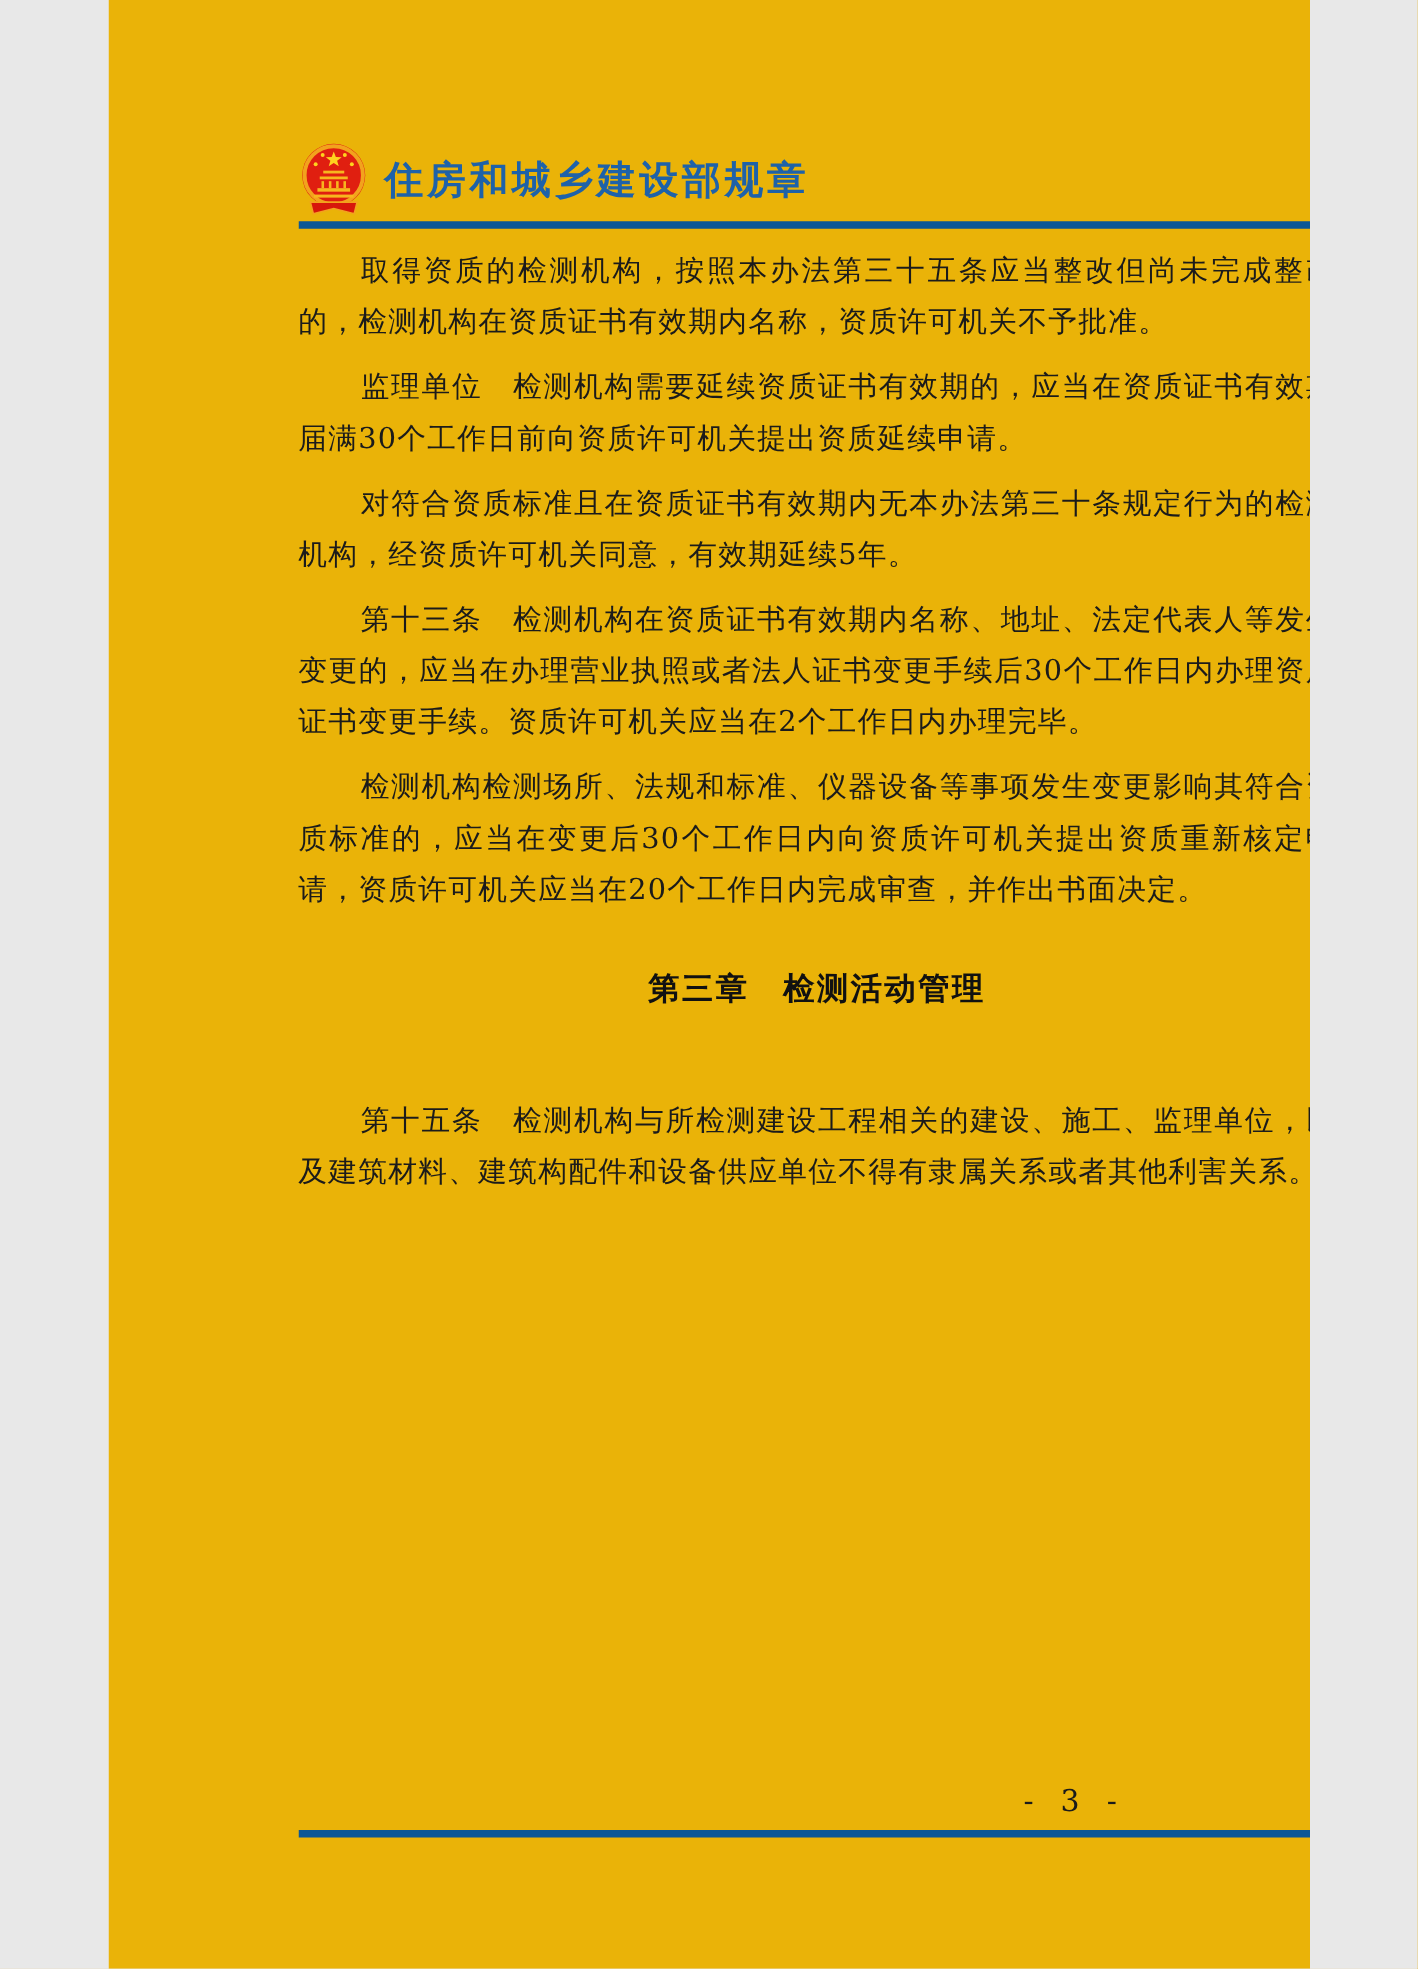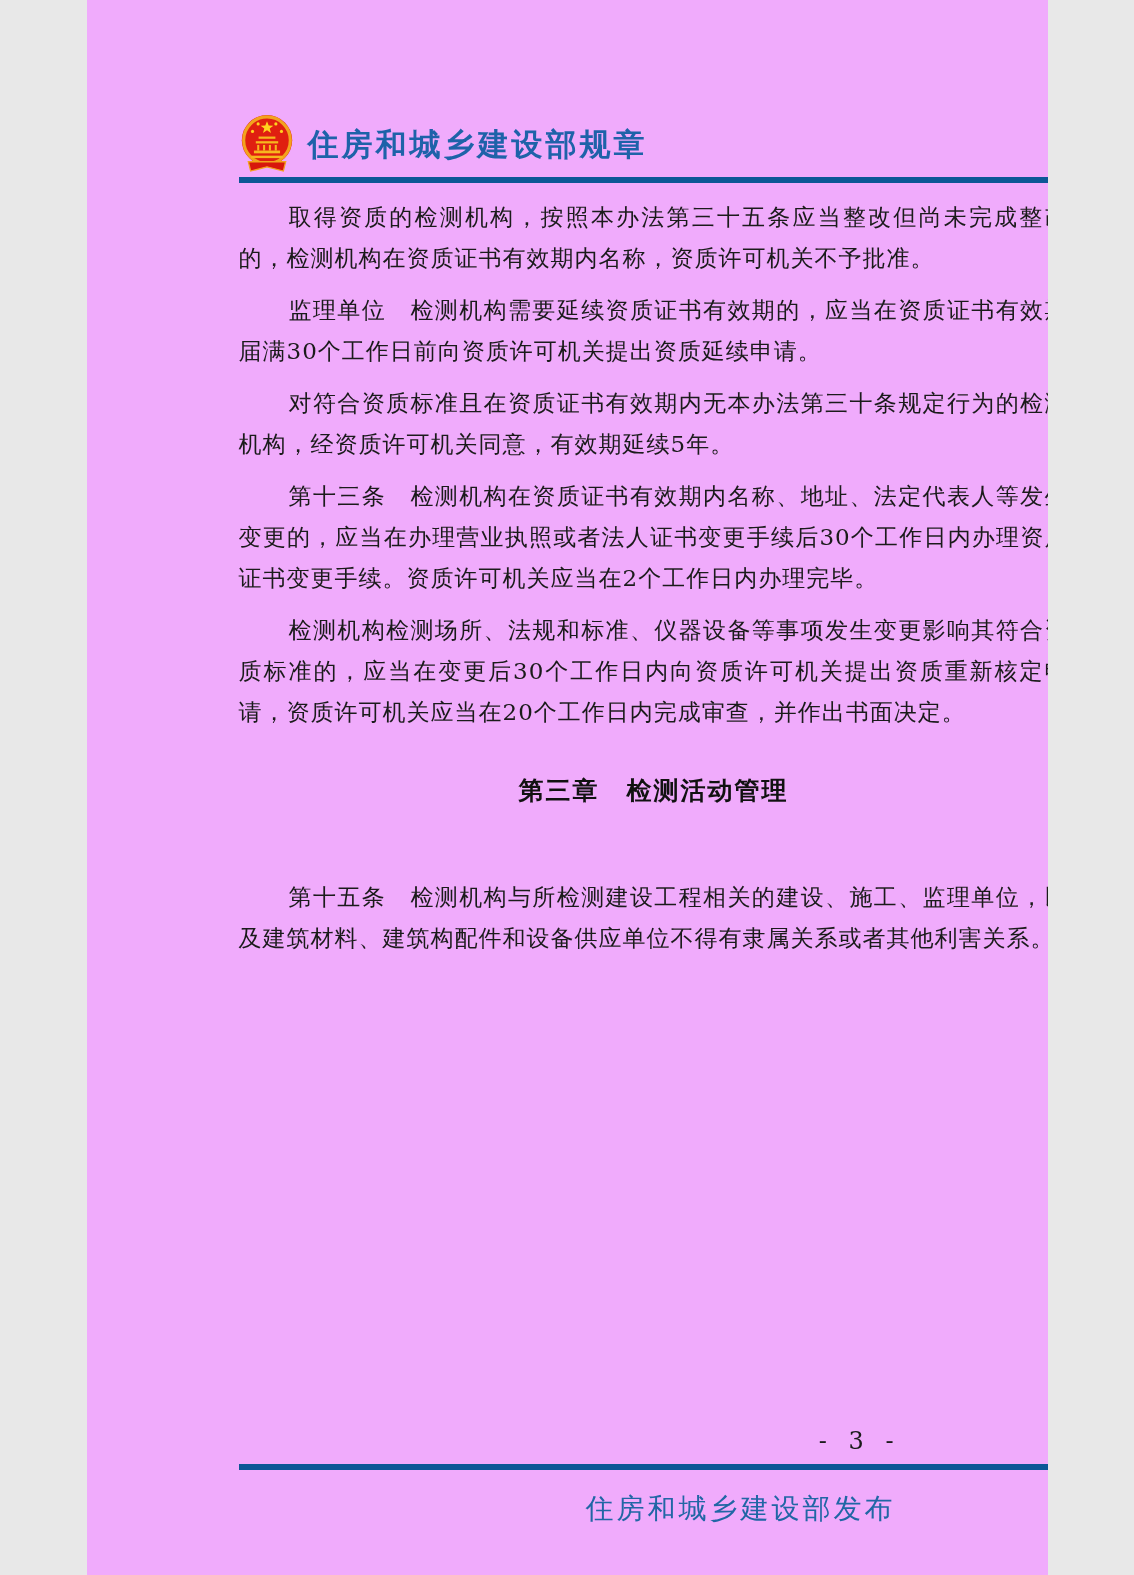--- a/index.html
+++ b/index.html
@@ -1,20 +1,20 @@
 <!DOCTYPE html>
 <html lang="zh"><head>
 <meta charset="utf-8">
 <style>
   html,body { margin:0; padding:0; background:#e8e8e8; }
   .page {
     position:relative;
     width:961px; height:1575px;
     margin:0 auto;
-    background:#f0abfc;
+    background:#eab308;
     overflow:hidden;
     font-family:"DejaVu Serif","Liberation Serif",serif;
   }
 
   
   .doc-header {
     position:absolute; left:152px; top:112px; width:830px;
     display:flex; align-items:center; gap:13px;
   }
   .emblem { width:56px; height:64px; flex:0 0 auto; }
@@ -101,15 +101,14 @@
         <p class="para indent">对符合资质标准且在资质证书有效期内无本办法第三十条规定行为的检测机构，经资质许可机关同意，有效期延续5年。</p>
         <p class="para indent">第十三条　检测机构在资质证书有效期内名称、地址、法定代表人等发生变更的，应当在办理营业执照或者法人证书变更手续后30个工作日内办理资质证书变更手续。资质许可机关应当在2个工作日内办理完毕。</p>
         <p class="para indent">检测机构检测场所、法规和标准、仪器设备等事项发生变更影响其符合资质标准的，应当在变更后30个工作日内向资质许可机关提出资质重新核定申请，资质许可机关应当在20个工作日内完成审查，并作出书面决定。</p>
         <div class="chapter">第三章　检测活动管理</div>
         <p class="para indent">第十五条　检测机构与所检测建设工程相关的建设、施工、监理单位，以及建筑材料、建筑构配件和设备供应单位不得有隶属关系或者其他利害关系。</p>
       </div>
   </div>
 
   <div class="page-number">- 3 -</div>
   <div class="footer-rule"></div>
-  <div class="publisher">住房和城乡建设部发布</div>
 
 </div>
 
 </body></html>

